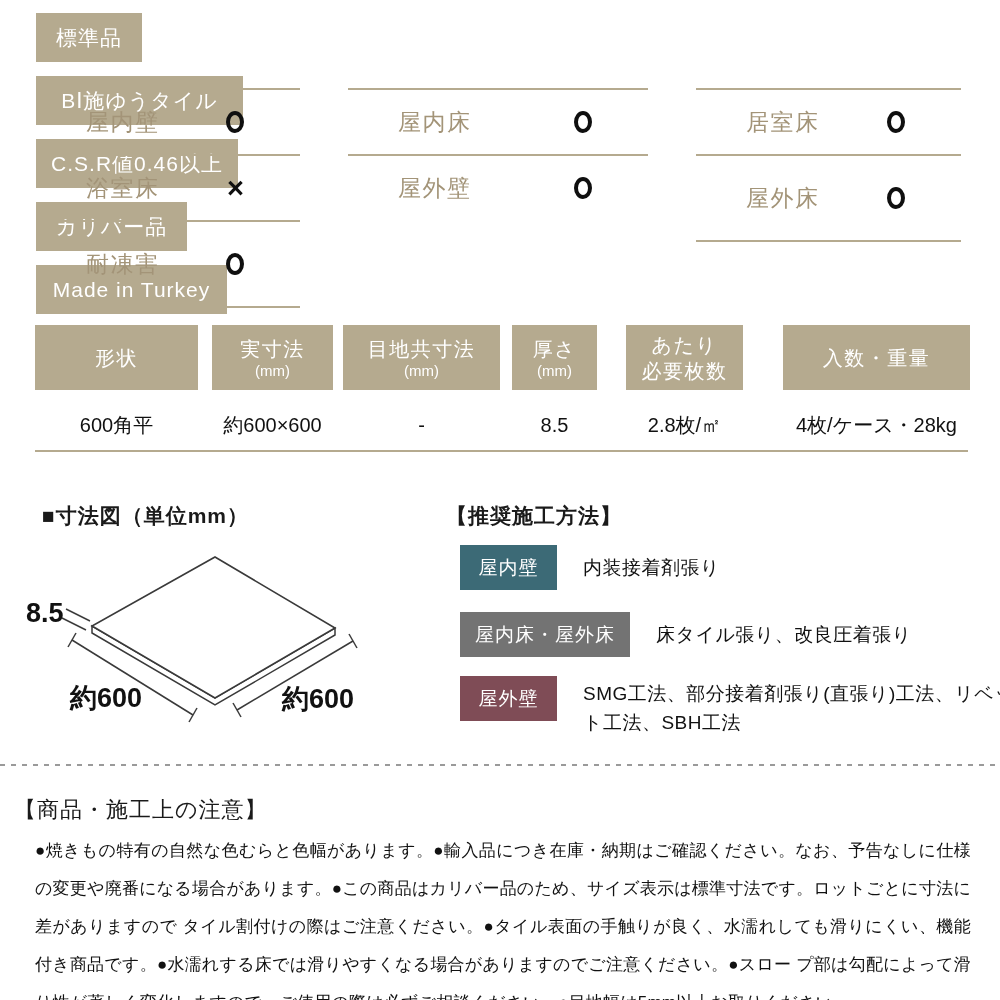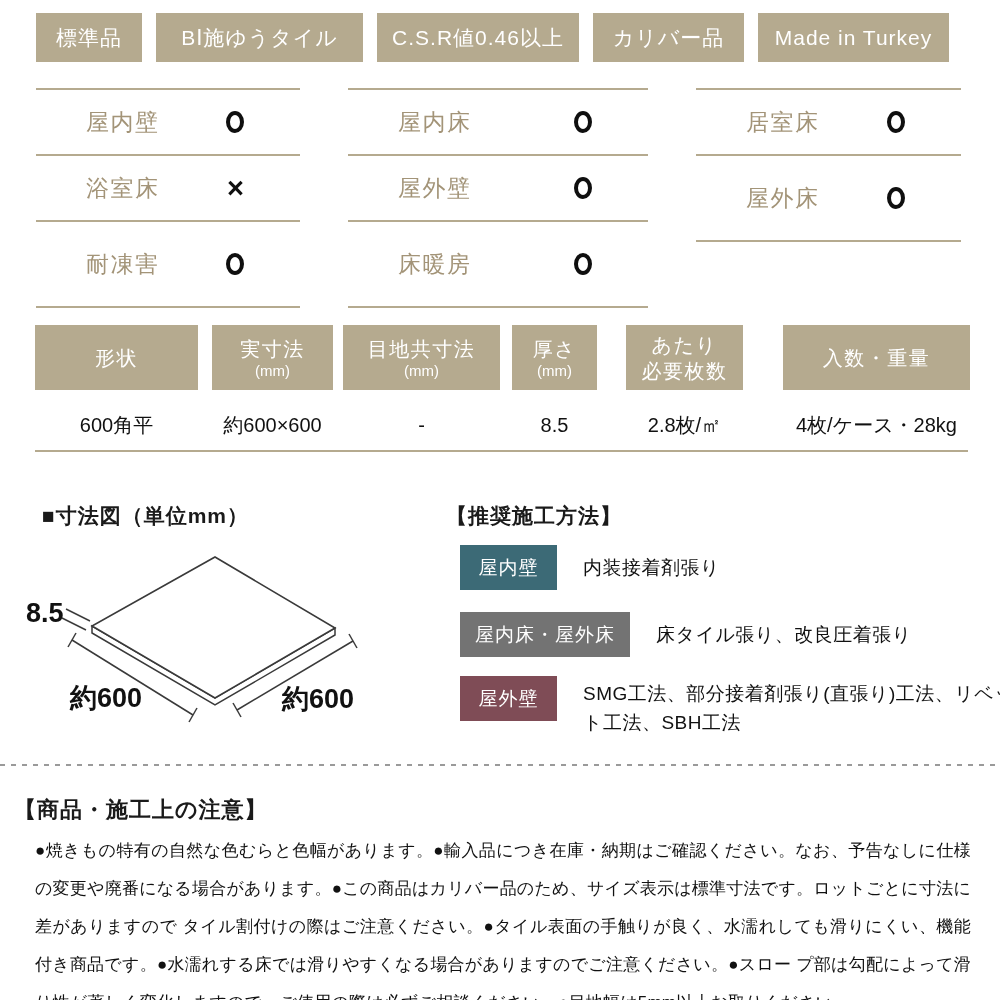--- a/index.html
+++ b/index.html
@@ -4,21 +4,21 @@
 <style>
   * { margin:0; padding:0; box-sizing:border-box; }
   body {
     width:1000px; height:1000px; background:#ffffff;
     font-family:"Liberation Sans","DejaVu Sans",sans-serif;
     color:#1a1a1a;
   }
   .page { position:relative; width:1000px; height:1000px; overflow:hidden; background:#fff; }
 
   
-  .badges { position:absolute; top:13px; left:36px; display:flex; gap:14px; }
+  .badges { position:absolute; top:13px; left:36px; display:flex; gap:14px;flex-direction:column; }
   .badge {
     background:#b5aa8f; color:#fff; height:49px;
     display:flex; align-items:center; justify-content:center;
     font-size:21px; letter-spacing:1px; white-space:nowrap;
   }
   .b0{width:106px}.b1{width:207px}.b2{width:202px}.b3{width:151px}.b4{width:191px}
 
   
   .usage { position:absolute; top:88px; left:36px; display:flex; gap:48px; }
   .ucol1{width:264px}.ucol2{width:300px}.ucol3{width:265px}
@@ -67,21 +67,21 @@
   }
   .m0 .mbadge{width:97px}.m1 .mbadge{width:170px}.m2 .mbadge{width:97px}
   .mdesc { margin-left:26px; font-size:19px; line-height:45px; letter-spacing:0.5px; color:#111; }
   .m2 .mdesc { line-height:29px; width:436px; margin-top:3px; }
 
   
   .dash {
     position:absolute; top:764px; left:0; width:1000px; height:2px;
     background:repeating-linear-gradient(90deg,#9a9a9a 0 5px,transparent 5px 11px);
   }
-  .notes-title { position:absolute; left:14px; top:795px; font-size:22px; font-weight:700; letter-spacing:1px; }
+  .notes-title { position:absolute; left:14px; top:795px; font-size:22px; font-weight:400; letter-spacing:1px; }
   .notes-body  {
     position:absolute; left:35px; top:832px; width:936px;
     font-size:17px; line-height:38px; letter-spacing:0.2px; color:#111;
     text-align:justify;
   }
 </style>
 </head>
 <body>
 
 <div class="page">
@@ -109,24 +109,20 @@
         <span class="ring"></span>
       </div>
     </div>
     <div class="ucol2">
       <div class="urow">
         <span class="ulabel">屋内床</span>
         <span class="ring"></span>
       </div>
       <div class="urow">
         <span class="ulabel">屋外壁</span>
-        <span class="ring"></span>
-      </div>
-      <div class="urow last">
-        <span class="ulabel">床暖房</span>
         <span class="ring"></span>
       </div>
     </div>
     <div class="ucol3">
       <div class="urow">
         <span class="ulabel">居室床</span>
         <span class="ring"></span>
       </div>
       <div class="urow last">
         <span class="ulabel">屋外床</span>

